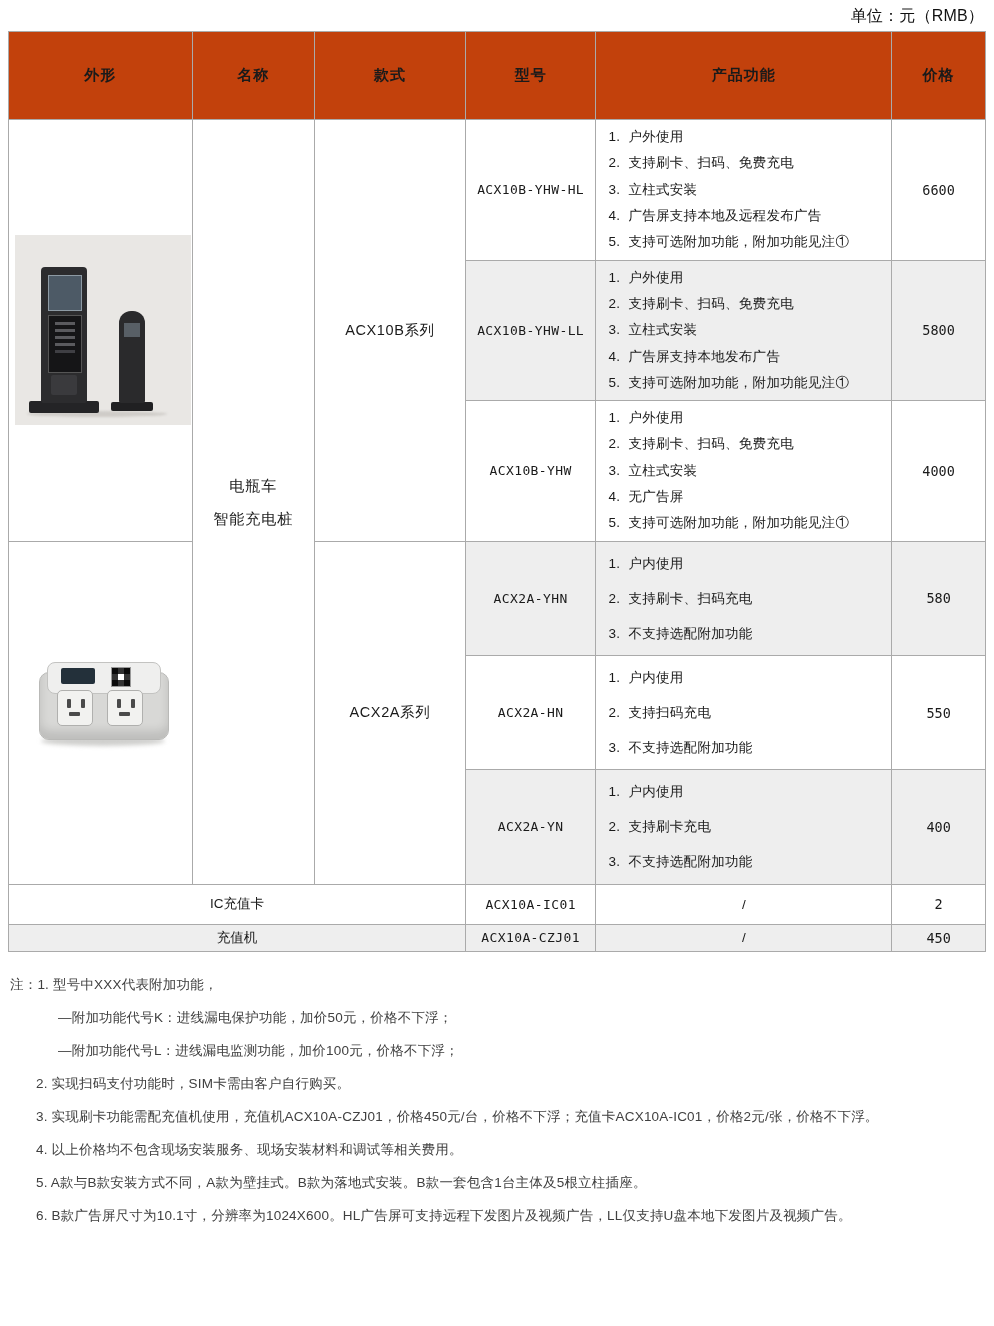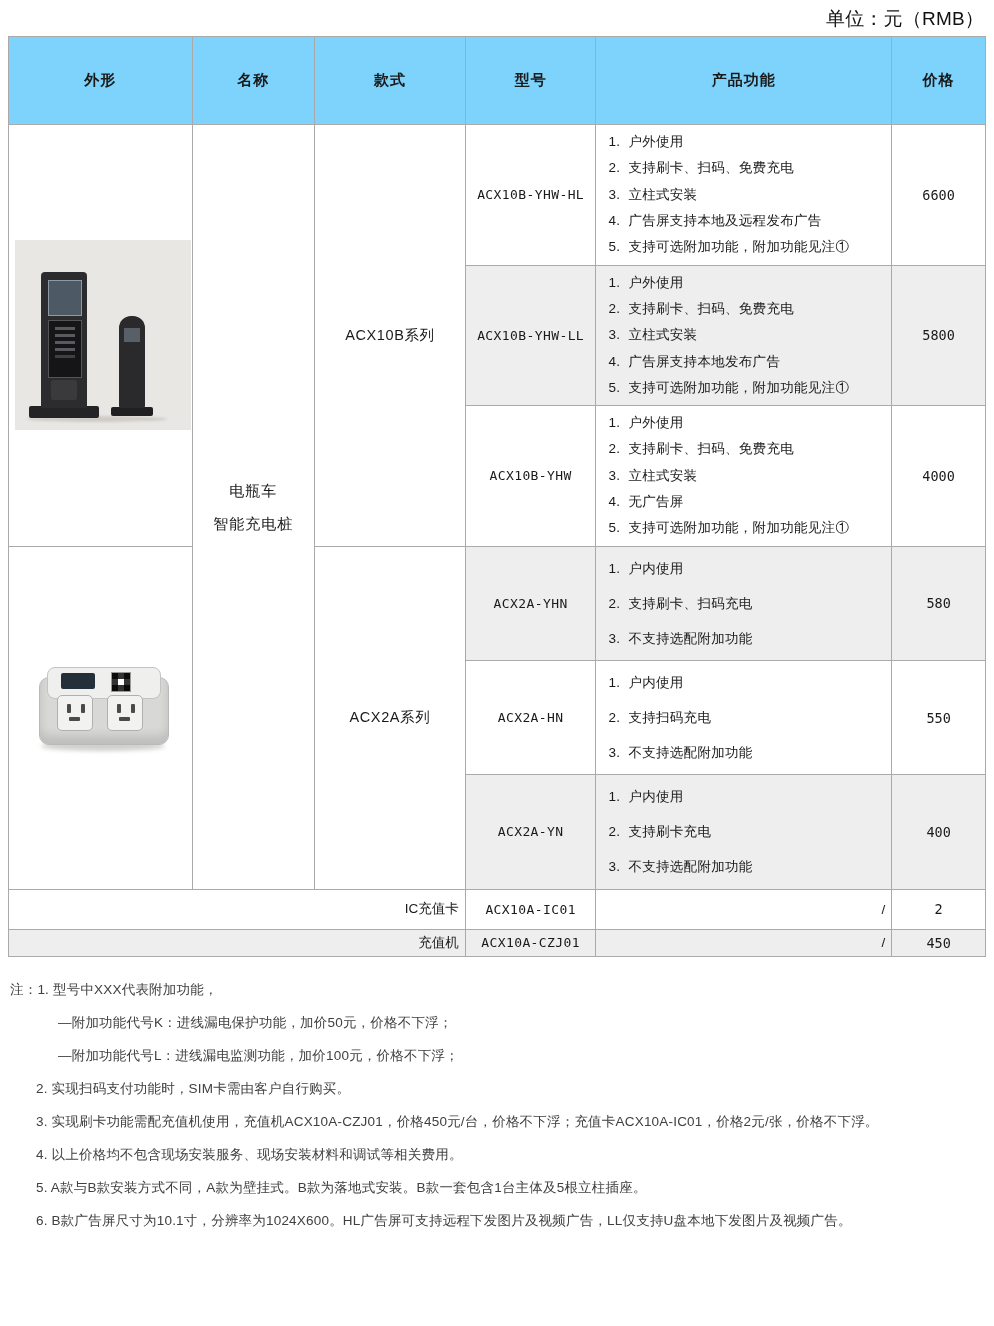--- a/index.html
+++ b/index.html
@@ -15,55 +15,55 @@
     -webkit-font-smoothing: antialiased;
   }
   .page {
     width: 994px;
     box-sizing: border-box;
     padding: 0 8px 8px 8px;
     position: relative;
   }
   .unit-line {
     text-align: right;
-    font-size: 19px;
+    font-size: 16px;
     color: #111;
     padding: 6px 2px 4px 0;
     letter-spacing: 0.2px;
   }
   table.price-table {
     width: 978px;
     border-collapse: collapse;
     table-layout: fixed;
     font-size: 13.5px;
   }
   table.price-table th,
   table.price-table td {
     border: 1px solid #aaaaaa;
     vertical-align: middle;
     padding: 4px 6px;
     box-sizing: border-box;
   }
   thead th {
-    background: #7dd3fc;
+    background: #c2410c;
     font-weight: bold;
     text-align: center;
     height: 88px;
     font-size: 15px;
     letter-spacing: 1px;
   }
   .col-img { width: 180px; }
   .col-name { width: 120px; }
   .col-style { width: 148px; }
   .col-model { width: 128px; }
   .col-func { width: 290px; }
   .col-price { width: 92px; }
 
   td.center {
-    text-align: right;
+    text-align: center;
   }
   td.model {
     text-align: center;
     font-family: "DejaVu Sans Mono", monospace;
     font-size: 13px;
     letter-spacing: 0.4px;
   }
   td.price {
     text-align: center;
     font-family: "DejaVu Sans Mono", monospace;

